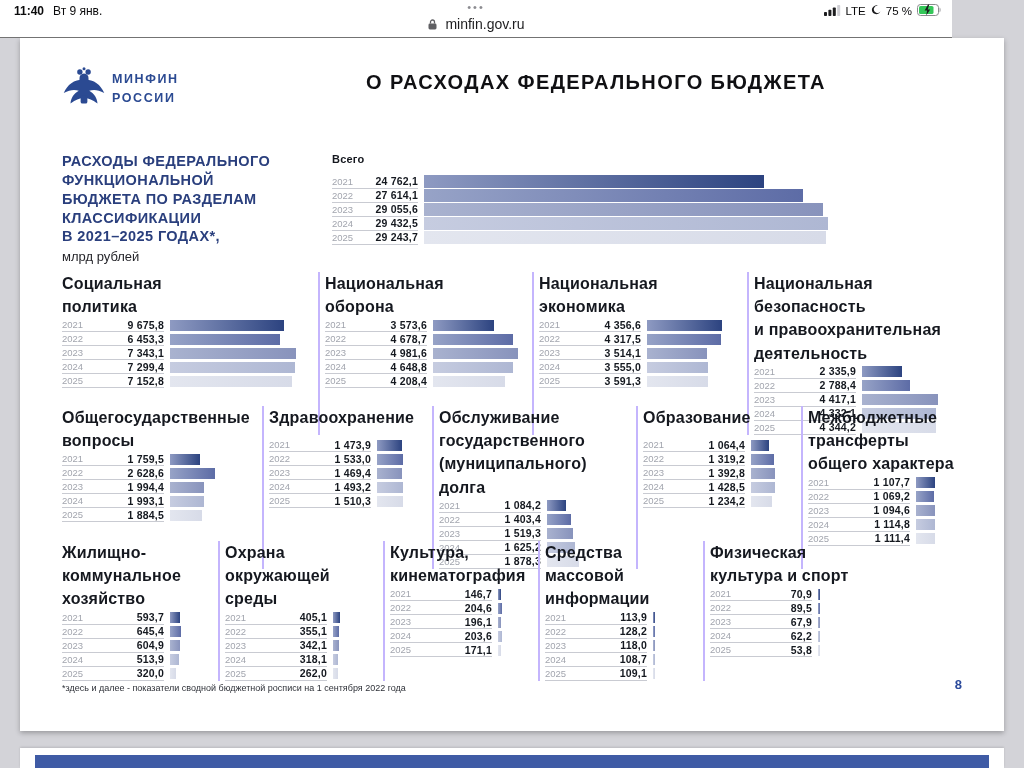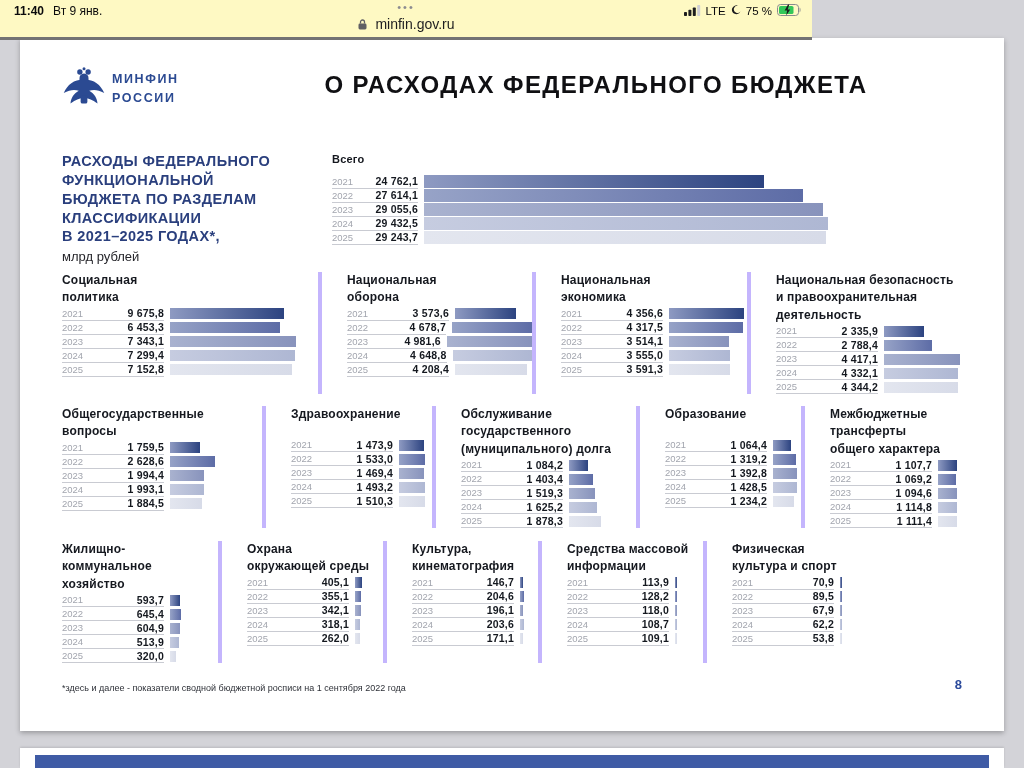--- a/index.html
+++ b/index.html
@@ -3,65 +3,65 @@
 <meta charset="utf-8">
 <style>
   html,body{margin:0;padding:0}
   body{
     width:1024px;height:768px;position:relative;overflow:hidden;
     background:#d3d3d8;
     font-family:"Liberation Sans", sans-serif;
     -webkit-font-smoothing:antialiased;
   }
   
-  .statusbar{position:absolute;top:0;left:0;width:812px;height:37px;background:#fef9c3;border-bottom:3px solid #737373;z-index:5}
+  .statusbar{position:absolute;top:0;left:0;width:952px;height:37px;background:#ffffff;border-bottom:1px solid #737373;z-index:5}
   .sb-left{position:absolute;left:14px;top:4px;font-size:12px;color:#0b0b0c;display:flex;gap:9px;align-items:center}
   .sb-time{font-weight:bold}
   .sb-dots{position:absolute;top:1px;left:50%;transform:translateX(-50%);color:#8b8b90;font-size:11px;letter-spacing:2px;cursor:pointer}
   .sb-right{position:absolute;right:10px;top:4px;display:flex;align-items:center;gap:5px;font-size:11.5px;color:#0b0b0c}
   .url-row{position:absolute;top:16px;left:0;width:100%;text-align:center;font-size:14px;color:#1d1d1f;cursor:pointer}
   .url-row svg{vertical-align:-1px;margin-right:5px}
 
   
   .page{position:absolute;left:20px;top:38px;width:984px;height:693px;background:#ffffff;box-shadow:0 2px 5px rgba(0,0,0,.28)}
   .next-page{position:absolute;left:20px;top:748px;width:984px;height:20px;background:#ffffff;box-shadow:0 -1px 2px rgba(0,0,0,.12)}
   .next-page-bar{position:absolute;left:15px;top:7px;width:954px;height:13px;background:#3f5ba5}
 
   .logo{position:absolute;left:40px;top:24px;display:flex;align-items:center;gap:4px}
   .logo-text{font-size:12.5px;font-weight:bold;color:#2b4a92;letter-spacing:1.6px;line-height:1.55}
-  .main-title{position:absolute;left:296px;top:33px;width:560px;text-align:center;font-size:24px;font-weight:bold;color:#101013;letter-spacing:1.4px;white-space:nowrap}
+  .main-title{position:absolute;left:296px;top:33px;width:560px;text-align:center;font-size:20px;font-weight:bold;color:#101013;letter-spacing:1.4px;white-space:nowrap}
 
   .intro{position:absolute;left:42px;top:114px;width:262px}
   .intro-heading div{font-size:14.5px;font-weight:bold;color:#2a3f7d;line-height:1.3;letter-spacing:.4px}
   .intro-sub{font-size:13px;color:#26262b;margin-top:3px}
 
   
   .total-chart{position:absolute;left:312px;top:114px;width:648px}
   .chart-row{position:absolute;left:42px;width:918px;display:flex;align-items:stretch}
   #row1{top:234px}
   #row2{top:368px}
   #row3{top:503px}
   .chart-col{box-sizing:border-box}
-  .chart-row .chart-col + .chart-col{border-left:4px solid #c4b5fd;padding-left:25px}
+  .chart-row .chart-col + .chart-col{border-left:2px solid #c4b5fd;padding-left:5px}
   #row1 .chart-col:nth-child(1){width:256px}
   #row1 .chart-col:nth-child(2){width:214px}
   #row1 .chart-col:nth-child(3){width:215px}
   #row1 .chart-col:nth-child(4){flex:1}
   #row2 .chart-col:nth-child(1){width:200px}
   #row2 .chart-col:nth-child(2){width:170px}
   #row2 .chart-col:nth-child(3){width:204px}
   #row2 .chart-col:nth-child(4){width:165px}
   #row2 .chart-col:nth-child(5){flex:1}
   #row3 .chart-col:nth-child(1){width:156px}
   #row3 .chart-col:nth-child(2){width:165px}
   #row3 .chart-col:nth-child(3){width:155px}
   #row3 .chart-col:nth-child(4){width:165px}
   #row3 .chart-col:nth-child(5){flex:1}
 
-  .chart-title{font-size:12px;font-weight:bold;color:#15181f;line-height:1.45;min-height:32px;letter-spacing:.2px;white-space:pre-line}
+  .chart-title{font-size:16px;font-weight:bold;color:#15181f;line-height:1.45;min-height:32px;letter-spacing:.2px;white-space:pre-line}
   .total-chart .chart-title{min-height:0;margin-bottom:7px;font-size:11px}
 
   .bar-row{display:flex;align-items:center;height:14px}
   .label-wrap{width:102px;align-self:stretch;display:flex;justify-content:space-between;align-items:center;border-bottom:1px solid #c9cbd2;box-sizing:border-box}
   .total-chart .label-wrap{width:86px}
   .year{font-size:9.5px;color:#a2a5ae}
   .val{font-size:10.5px;font-weight:bold;color:#14181f;letter-spacing:.2px;white-space:nowrap}
   .bar{height:11px;margin-left:6px;flex:0 0 auto}
   .total-chart .bar{height:13px}
 

